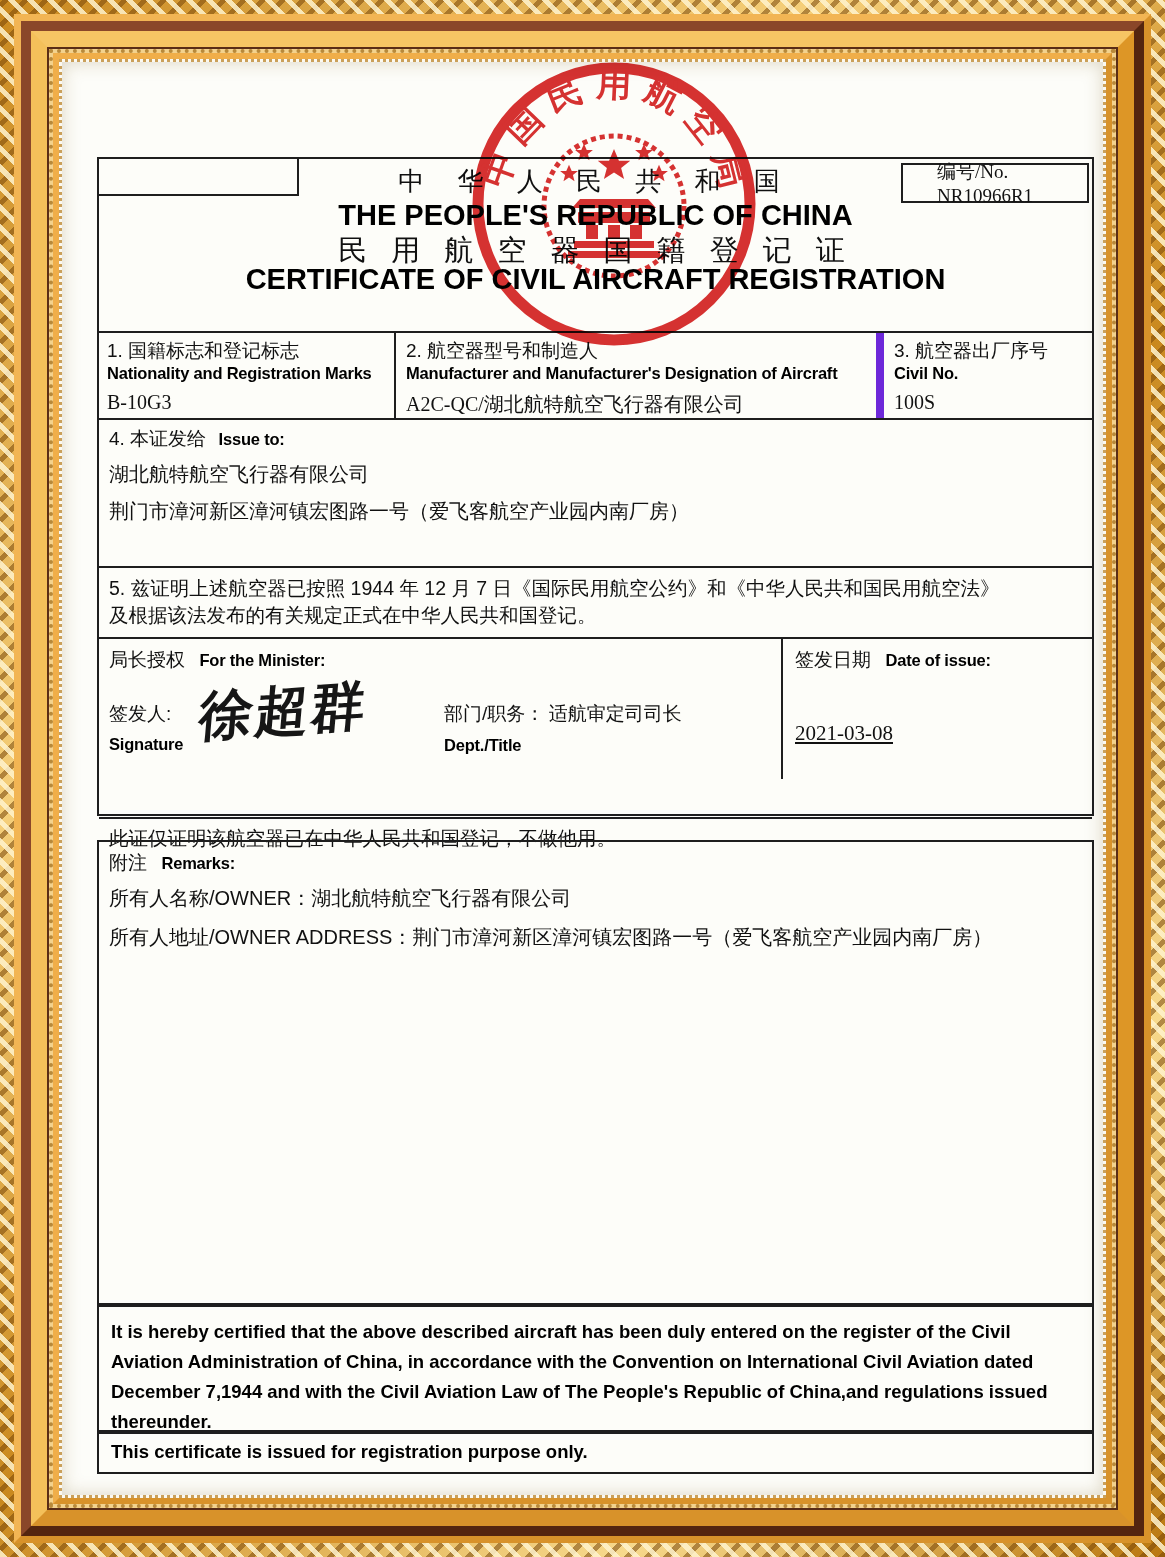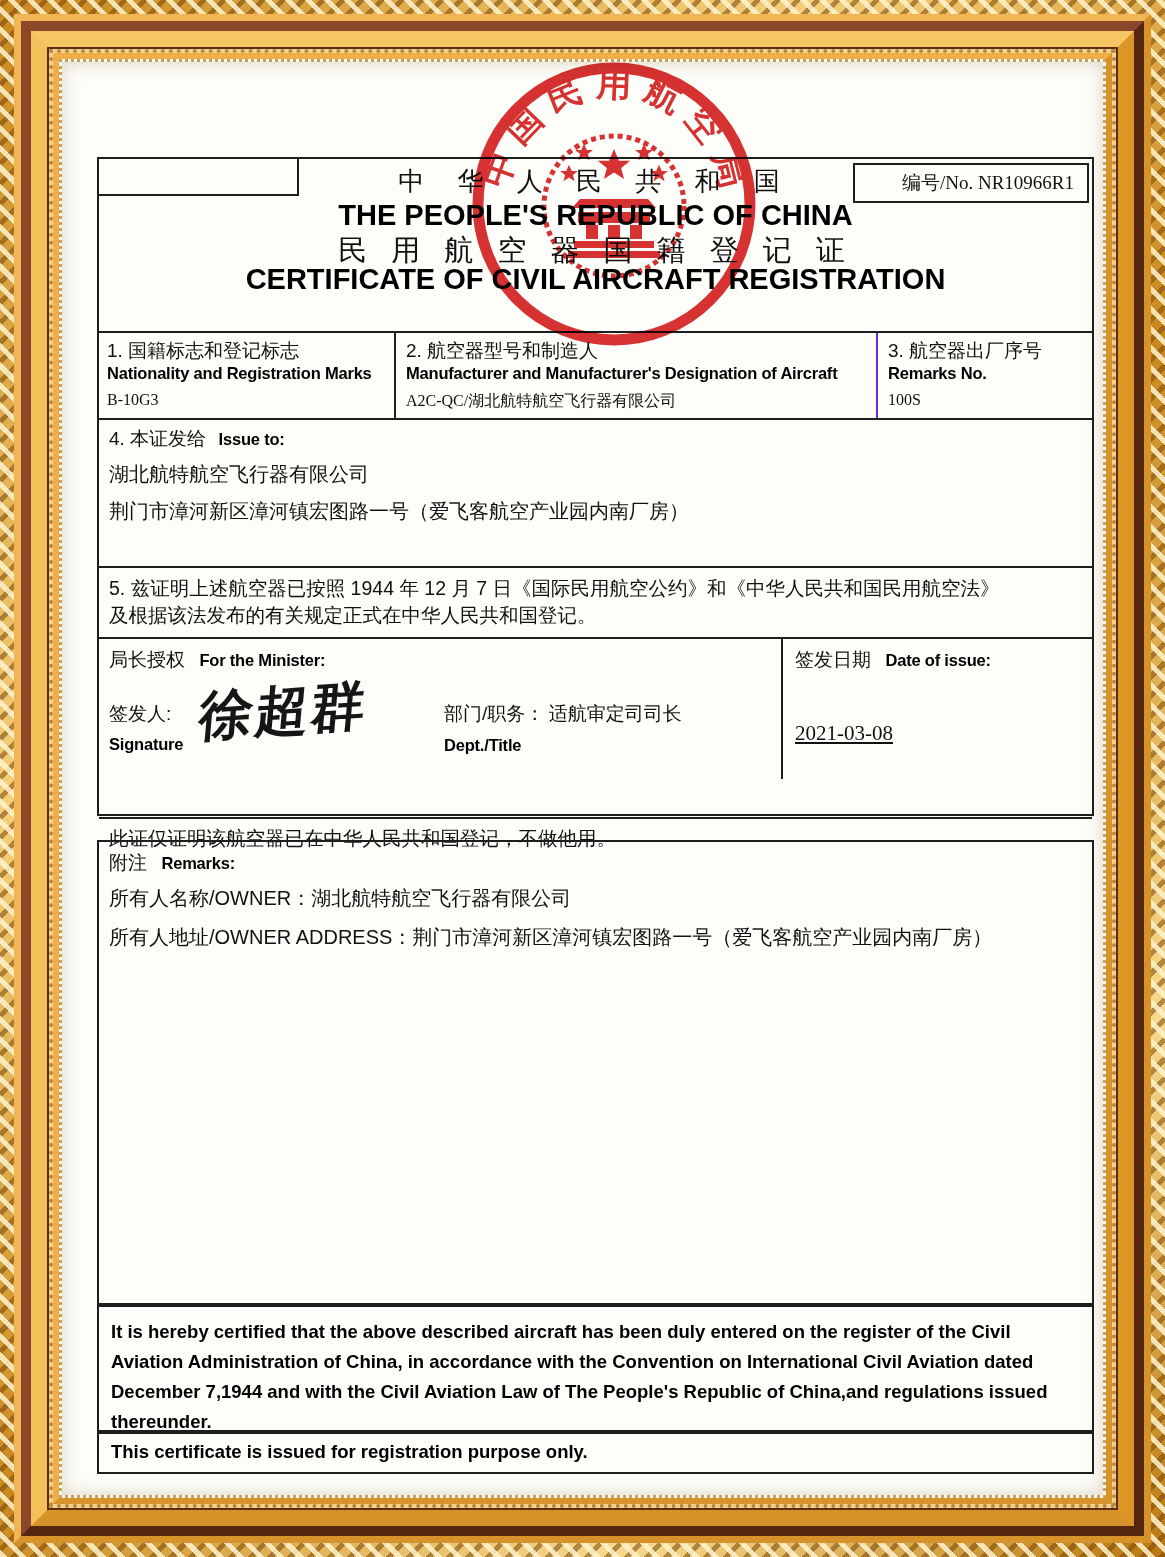--- a/index.html
+++ b/index.html
@@ -27,21 +27,21 @@
   .fr8{width:100%;height:100%;box-sizing:border-box;border:3px dotted #caa05a;background:#fbf9f2;}
 
   
   .paper{position:relative;width:100%;height:100%;background:#fdfdf9;
          box-shadow:inset 0 0 18px rgba(120,90,30,.25);}
 
   .abs{position:absolute;box-sizing:border-box;}
   .bx{border:2px solid #1e1e1e;}
   .cn{font-size:19px;color:#111;}
   .en{font-weight:bold;font-size:16.5px;color:#000;letter-spacing:-0.2px;}
-  .val{font-family:"Liberation Serif","DejaVu Serif",serif;font-size:16px;color:#111;}
+  .val{font-family:"Liberation Serif","DejaVu Serif",serif;font-size:20px;color:#111;}
 
   
   .t-cn1{font-size:26px;letter-spacing:13px;color:#101010;text-align:center;}
   .t-en1{font-size:29px;font-weight:bold;color:#000;text-align:center;letter-spacing:0px;}
   .t-cn2{font-size:29px;letter-spacing:8px;color:#101010;text-align:center;}
   .t-en2{font-size:29px;font-weight:bold;color:#000;text-align:center;}
 
   .para-en{font-size:18.5px;font-weight:bold;line-height:30px;color:#000;}
   .sig{font-family:"DejaVu Serif","Liberation Serif",serif;font-size:54px;font-weight:bold;color:#161616;
        transform:rotate(-4deg) skewX(-9deg);display:inline-block;letter-spacing:2px;}
@@ -58,43 +58,43 @@
           <div class="fr5">
             <div class="fr6">
               <div class="fr7">
                 <div class="fr8">
                   <div class="paper">
 
                     <div class="abs bx" style="left:35px;top:95px;width:997px;height:659px;">
 
                       <div class="abs" style="left:0;top:0;width:993px;height:172px;">
                         <div class="abs" style="left:0;top:0;width:200px;height:37px;border-right:2px solid #1e1e1e;border-bottom:2px solid #1e1e1e;"></div>
-                        <div class="abs bx" style="right:3px;top:4px;width:236px;height:40px;display:flex;align-items:center;justify-content:center;padding-left:34px;">
+                        <div class="abs bx" style="right:3px;top:4px;width:188px;height:40px;display:flex;align-items:center;justify-content:center;padding-left:34px;">
                           <span class="val" style="font-size:19px;">编号/No. NR10966R1</span>
                         </div>
                         <div class="abs t-cn1" style="left:0;top:5px;width:993px;">中 华 人 民 共 和 国</div>
                         <div class="abs t-en1" style="left:0;top:40px;width:993px;">THE PEOPLE'S REPUBLIC OF CHINA</div>
                         <div class="abs t-cn2" style="left:0;top:72px;width:993px;">民 用 航 空 器 国 籍 登 记 证</div>
                         <div class="abs t-en2" style="left:0;top:104px;width:993px;">CERTIFICATE OF CIVIL AIRCRAFT REGISTRATION</div>
                       </div>
 
                       <div class="abs" style="left:0;top:172px;width:993px;height:87px;border-top:2px solid #1e1e1e;">
                         <div class="abs" style="left:0;top:0;width:295px;height:87px;padding:5px 8px;">
                           <div class="cn">1. 国籍标志和登记标志</div>
                           <div class="en">Nationality and Registration Marks</div>
                           <div class="val" style="margin-top:8px;">B-10G3</div>
                         </div>
                         <div class="abs" style="left:295px;top:0;width:482px;height:87px;border-left:2px solid #1e1e1e;padding:5px 10px;">
                           <div class="cn">2. 航空器型号和制造人</div>
                           <div class="en">Manufacturer and Manufacturer's Designation of Aircraft</div>
                           <div class="val" style="margin-top:8px;">A2C-QC/湖北航特航空飞行器有限公司</div>
                         </div>
-                        <div class="abs" style="left:777px;top:0;width:216px;height:87px;border-left:2px solid #6d28d9;padding:5px 10px;">
+                        <div class="abs" style="left:777px;top:0;width:216px;height:87px;border-left:8px solid #6d28d9;padding:5px 10px;">
                           <div class="cn">3. 航空器出厂序号</div>
-                          <div class="en">Remarks No.</div>
+                          <div class="en">Civil No.</div>
                           <div class="val" style="margin-top:8px;">100S</div>
                         </div>
                       </div>
 
                       <div class="abs" style="left:0;top:259px;width:993px;height:148px;border-top:2px solid #1e1e1e;padding:6px 10px;">
                         <div>
                           <span class="cn">4. 本证发给</span>
                           <span class="en" style="margin-left:8px;">Issue to:</span>
                         </div>
                         <div class="cn" style="font-size:20px;margin-top:9px;">湖北航特航空飞行器有限公司</div>

